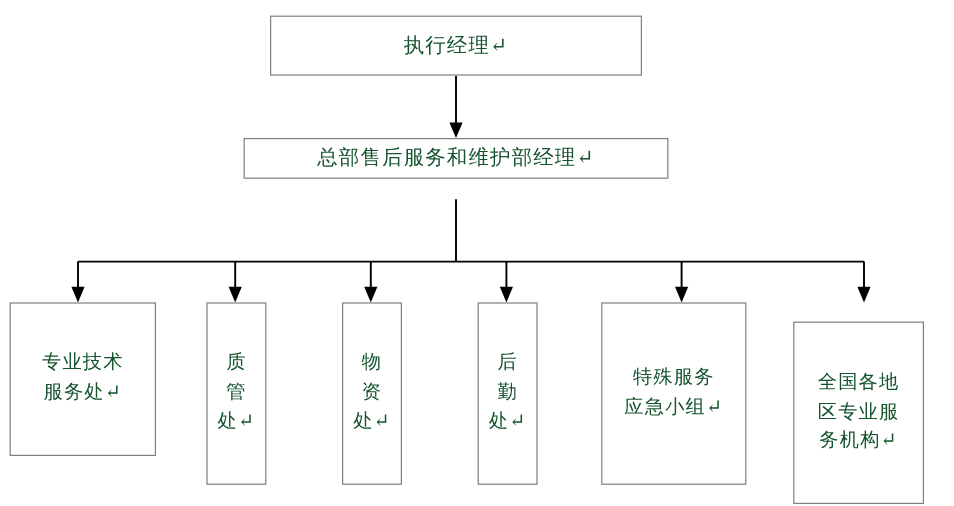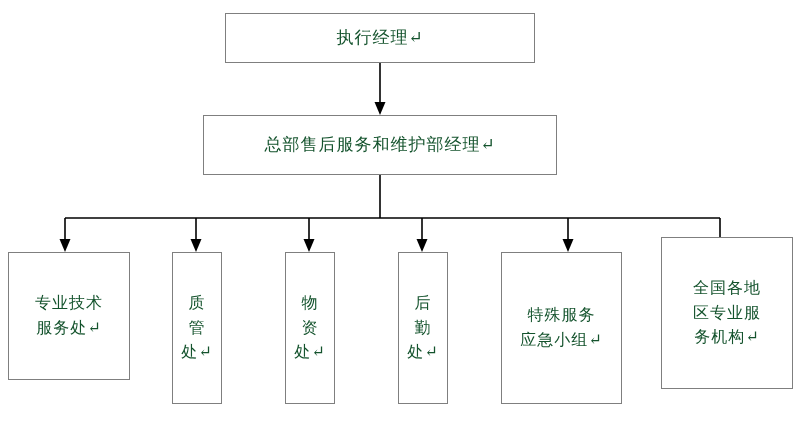--- a/index.html
+++ b/index.html
@@ -90,21 +90,21 @@
     <polygon points="568,252 562.5,239 573.5,239" fill="#000000"></polygon>
 
     <line x1="720" y1="218" x2="720" y2="240"></line>
     <polygon points="720,252 714.5,239 725.5,239" fill="#000000"></polygon>
   </svg>
 
   <div class="node top" style="left:225px; top:13px; width:310px; height:50px;">
     <span class="txt">执行经理↵</span>
   </div>
 
-  <div class="node mid" style="left:203px; top:115px; width:354px; height:60px;">
+  <div class="node mid" style="left:203px; top:115px; width:354px; height:34px;">
     <span class="txt">总部售后服务和维护部经理↵</span>
   </div>
 
   <div class="node leaf" style="left:8px; top:252px; width:122px; height:128px;">
     <span class="txt">专业技术
 服务处↵</span>
   </div>
 
   <div class="node leaf" style="left:172px; top:252px; width:50px; height:152px;">
     <span class="txt">质
@@ -122,19 +122,19 @@
     <span class="txt">后
 勤
 处↵</span>
   </div>
 
   <div class="node leaf" style="left:501px; top:252px; width:121px; height:152px;">
     <span class="txt">特殊服务
 应急小组↵</span>
   </div>
 
-  <div class="node leaf" style="left:661px; top:237px; width:132px; height:152px;">
+  <div class="node leaf" style="left:661px; top:268px; width:109px; height:152px;">
     <span class="txt">全国各地
 区专业服
 务机构↵</span>
   </div>
 
 </div>
 
 </body></html>

